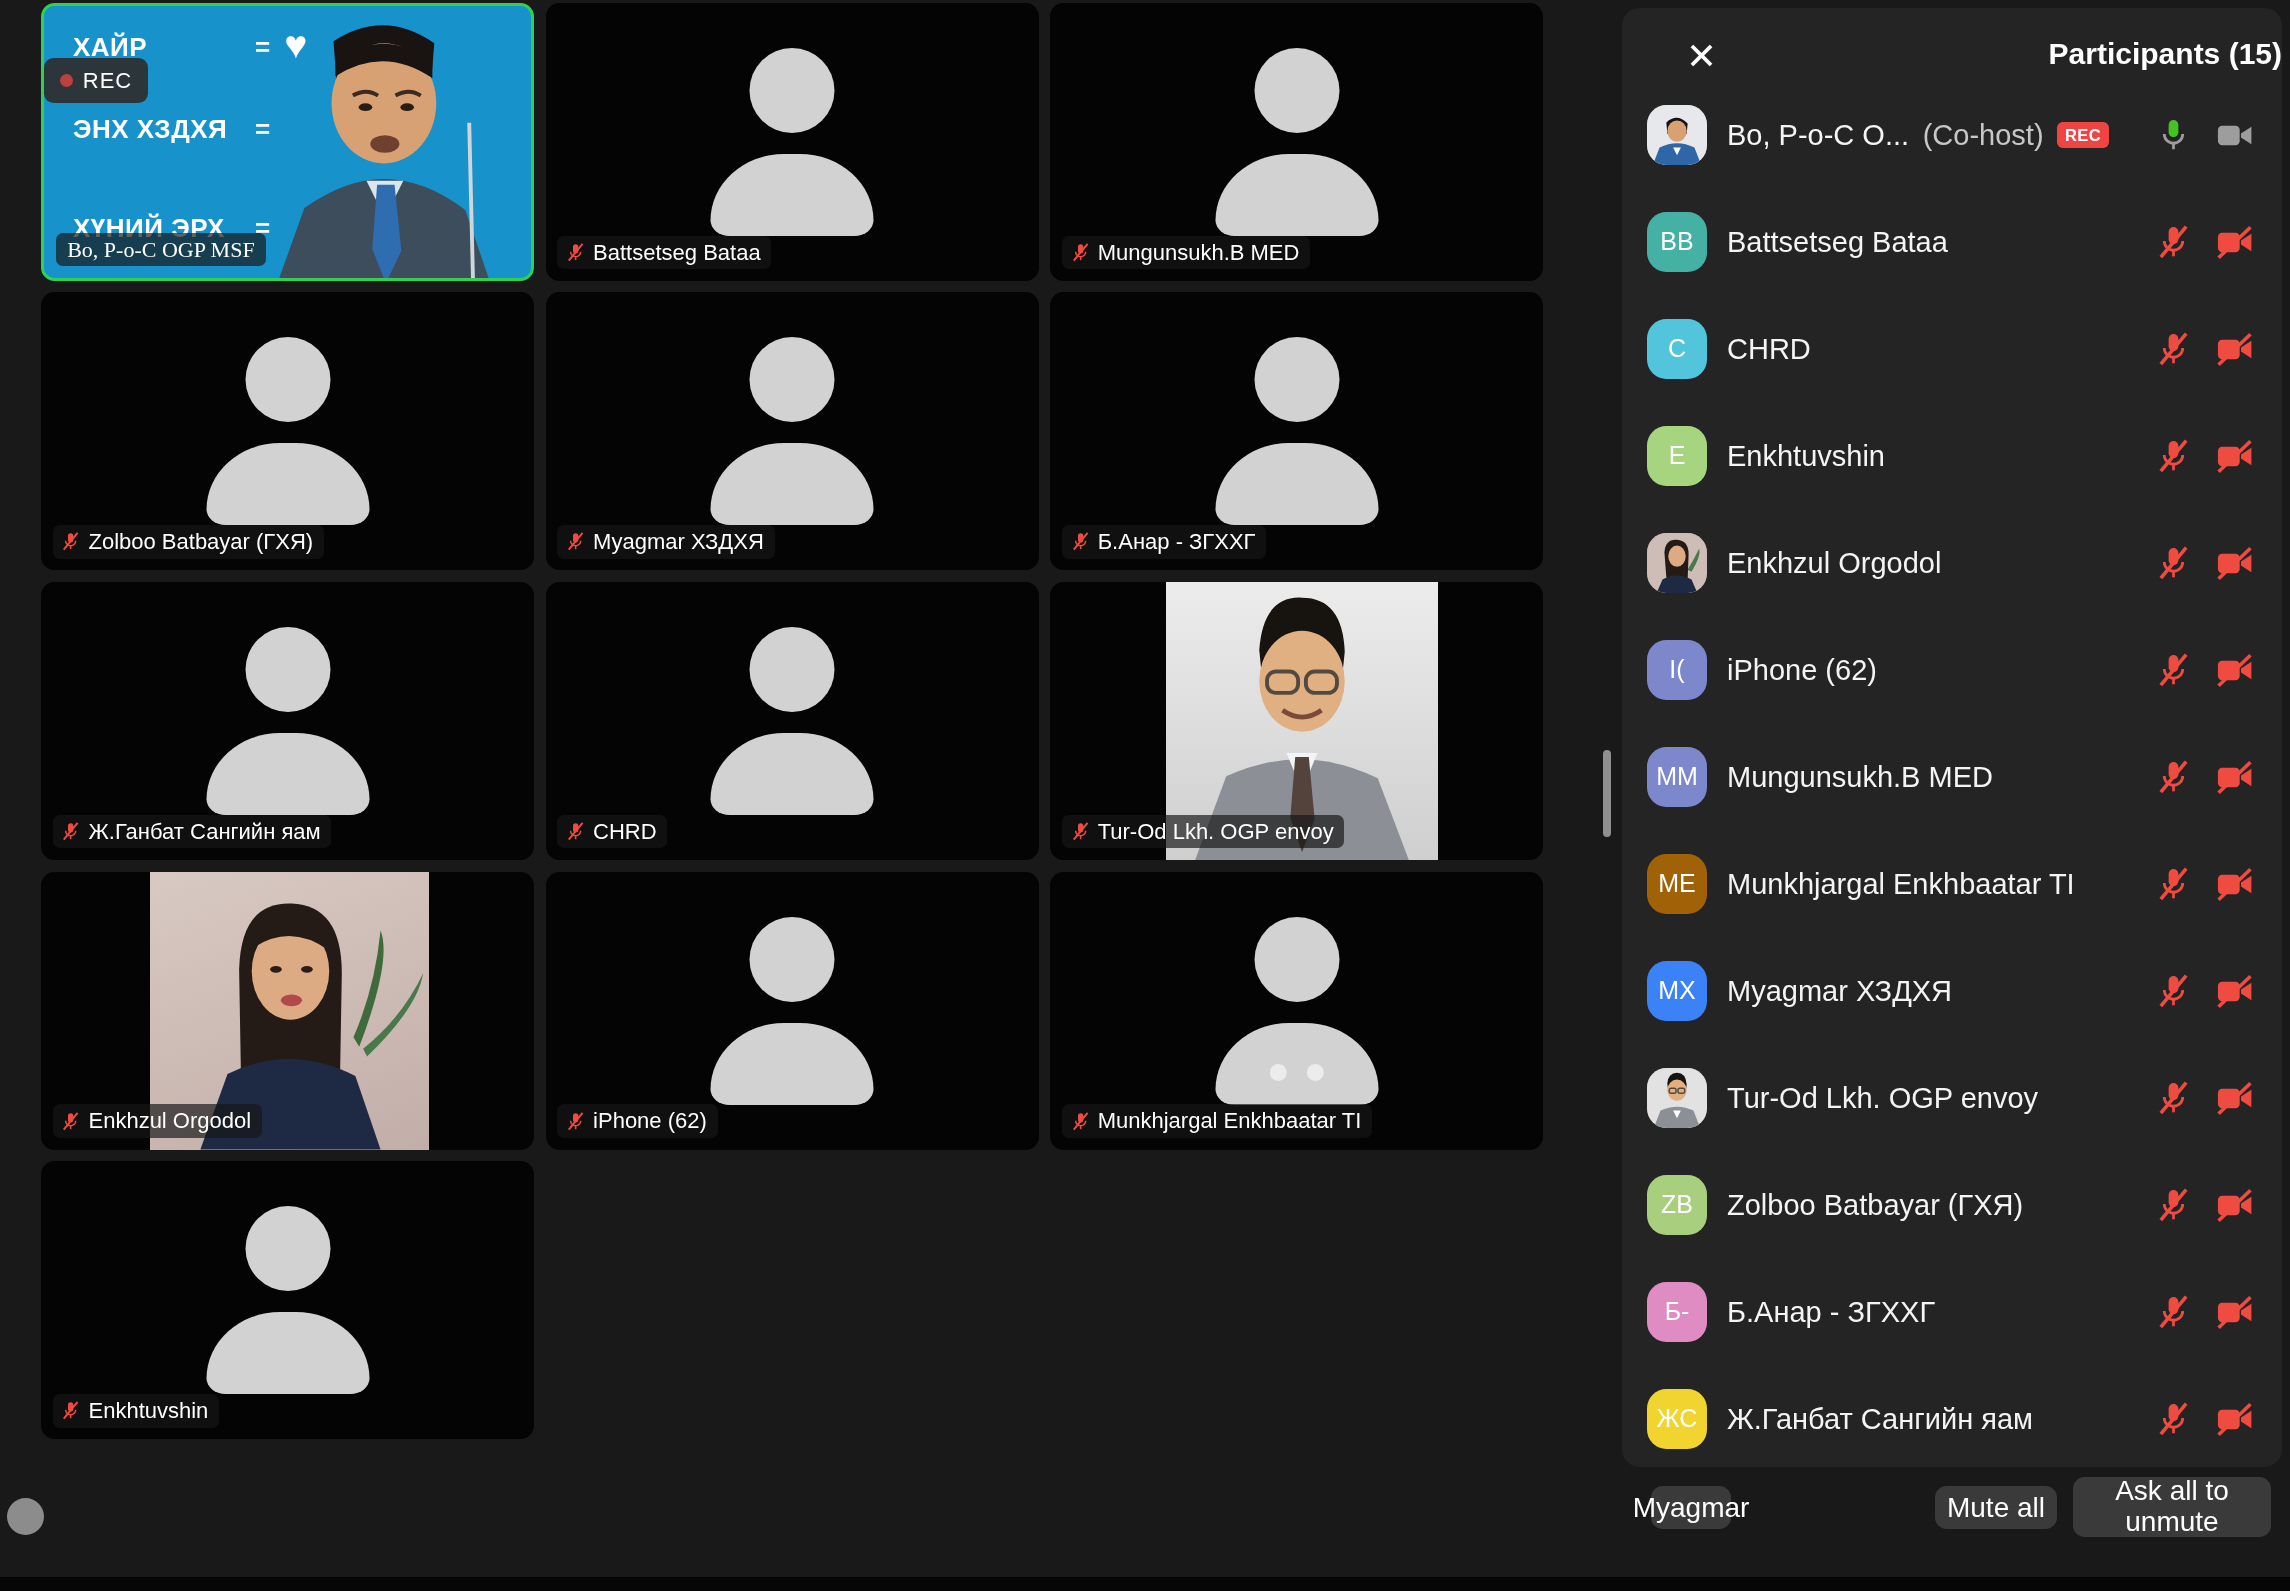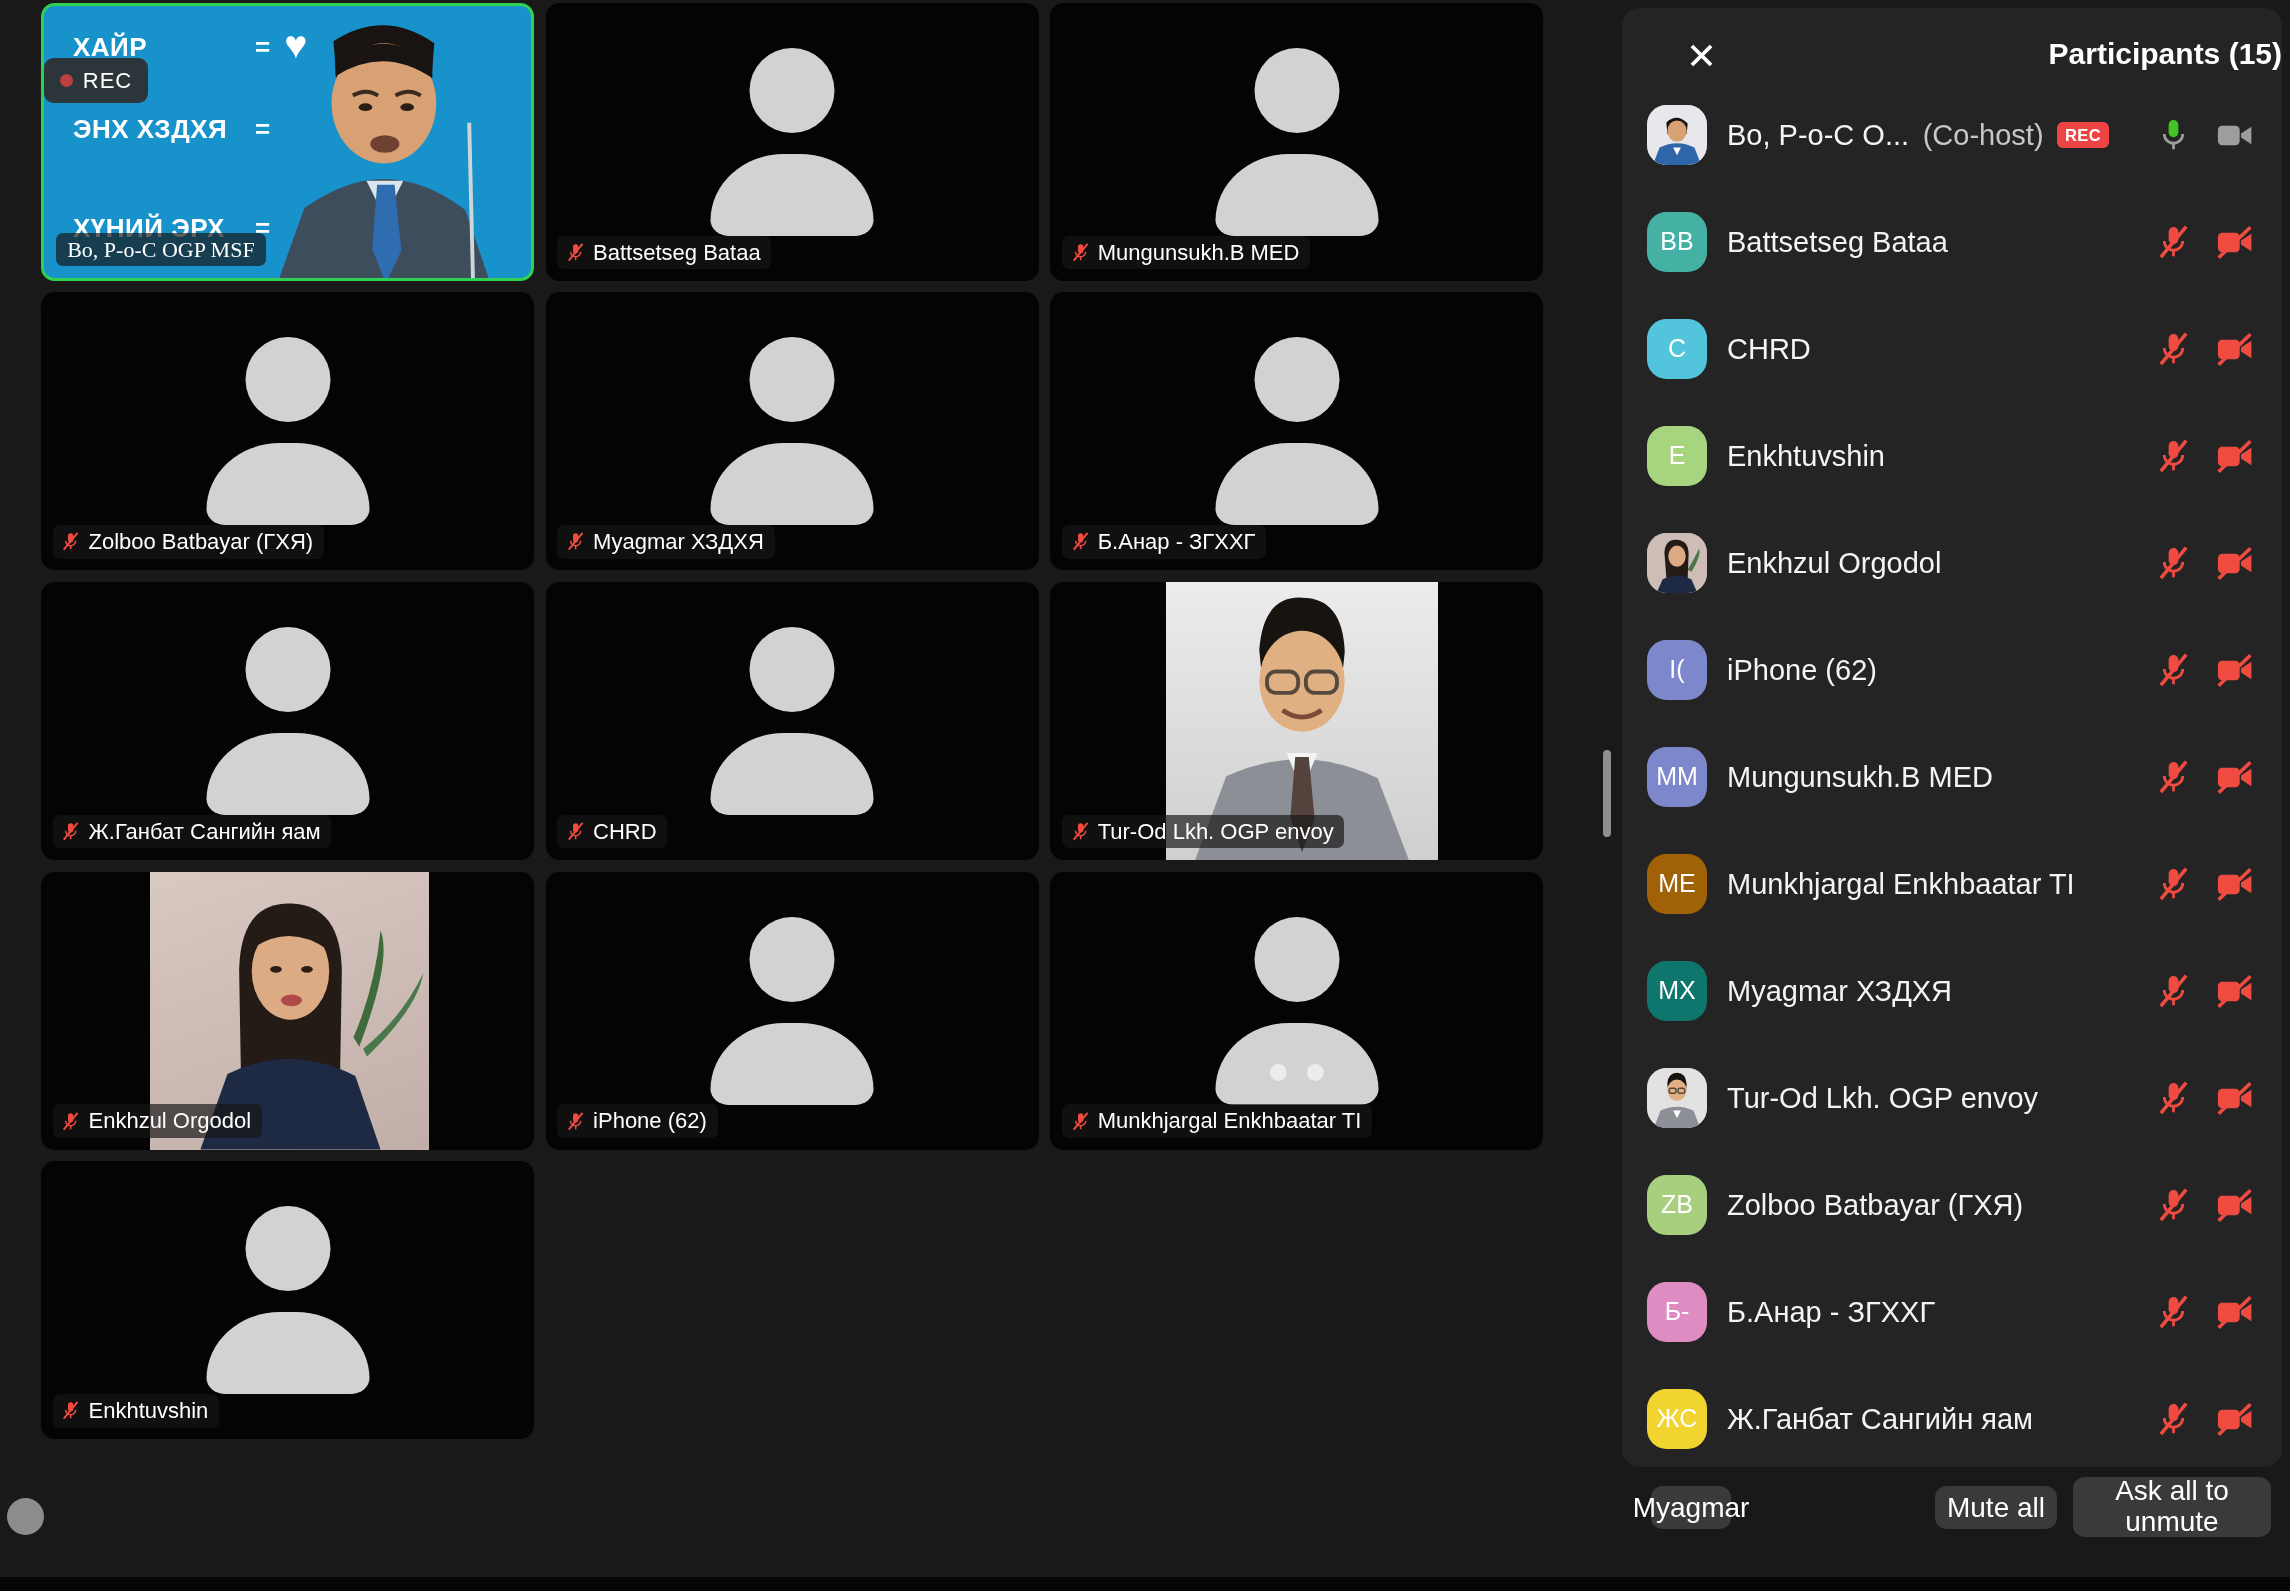--- a/index.html
+++ b/index.html
@@ -496,21 +496,21 @@
         </div>
       <svg class="pic mic red" viewBox="0 0 24 24">
           <use href="#i-mic-off"></use>
         </svg>
       <svg class="pic cam red" viewBox="0 0 24 24">
           <use href="#i-cam-off"></use>
         </svg>
     </div>
 
     <div class="prow">
-      <div class="pav" style="background: #0f766e; align-items: center;">
+      <div class="pav" style="background: #3b82f6; align-items: center;">
         <span>MX</span>
       </div>
       <div class="pnm">
           <span>Myagmar ХЗДХЯ</span>
         </div>
       <svg class="pic mic red" viewBox="0 0 24 24">
           <use href="#i-mic-off"></use>
         </svg>
       <svg class="pic cam red" viewBox="0 0 24 24">
           <use href="#i-cam-off"></use>

